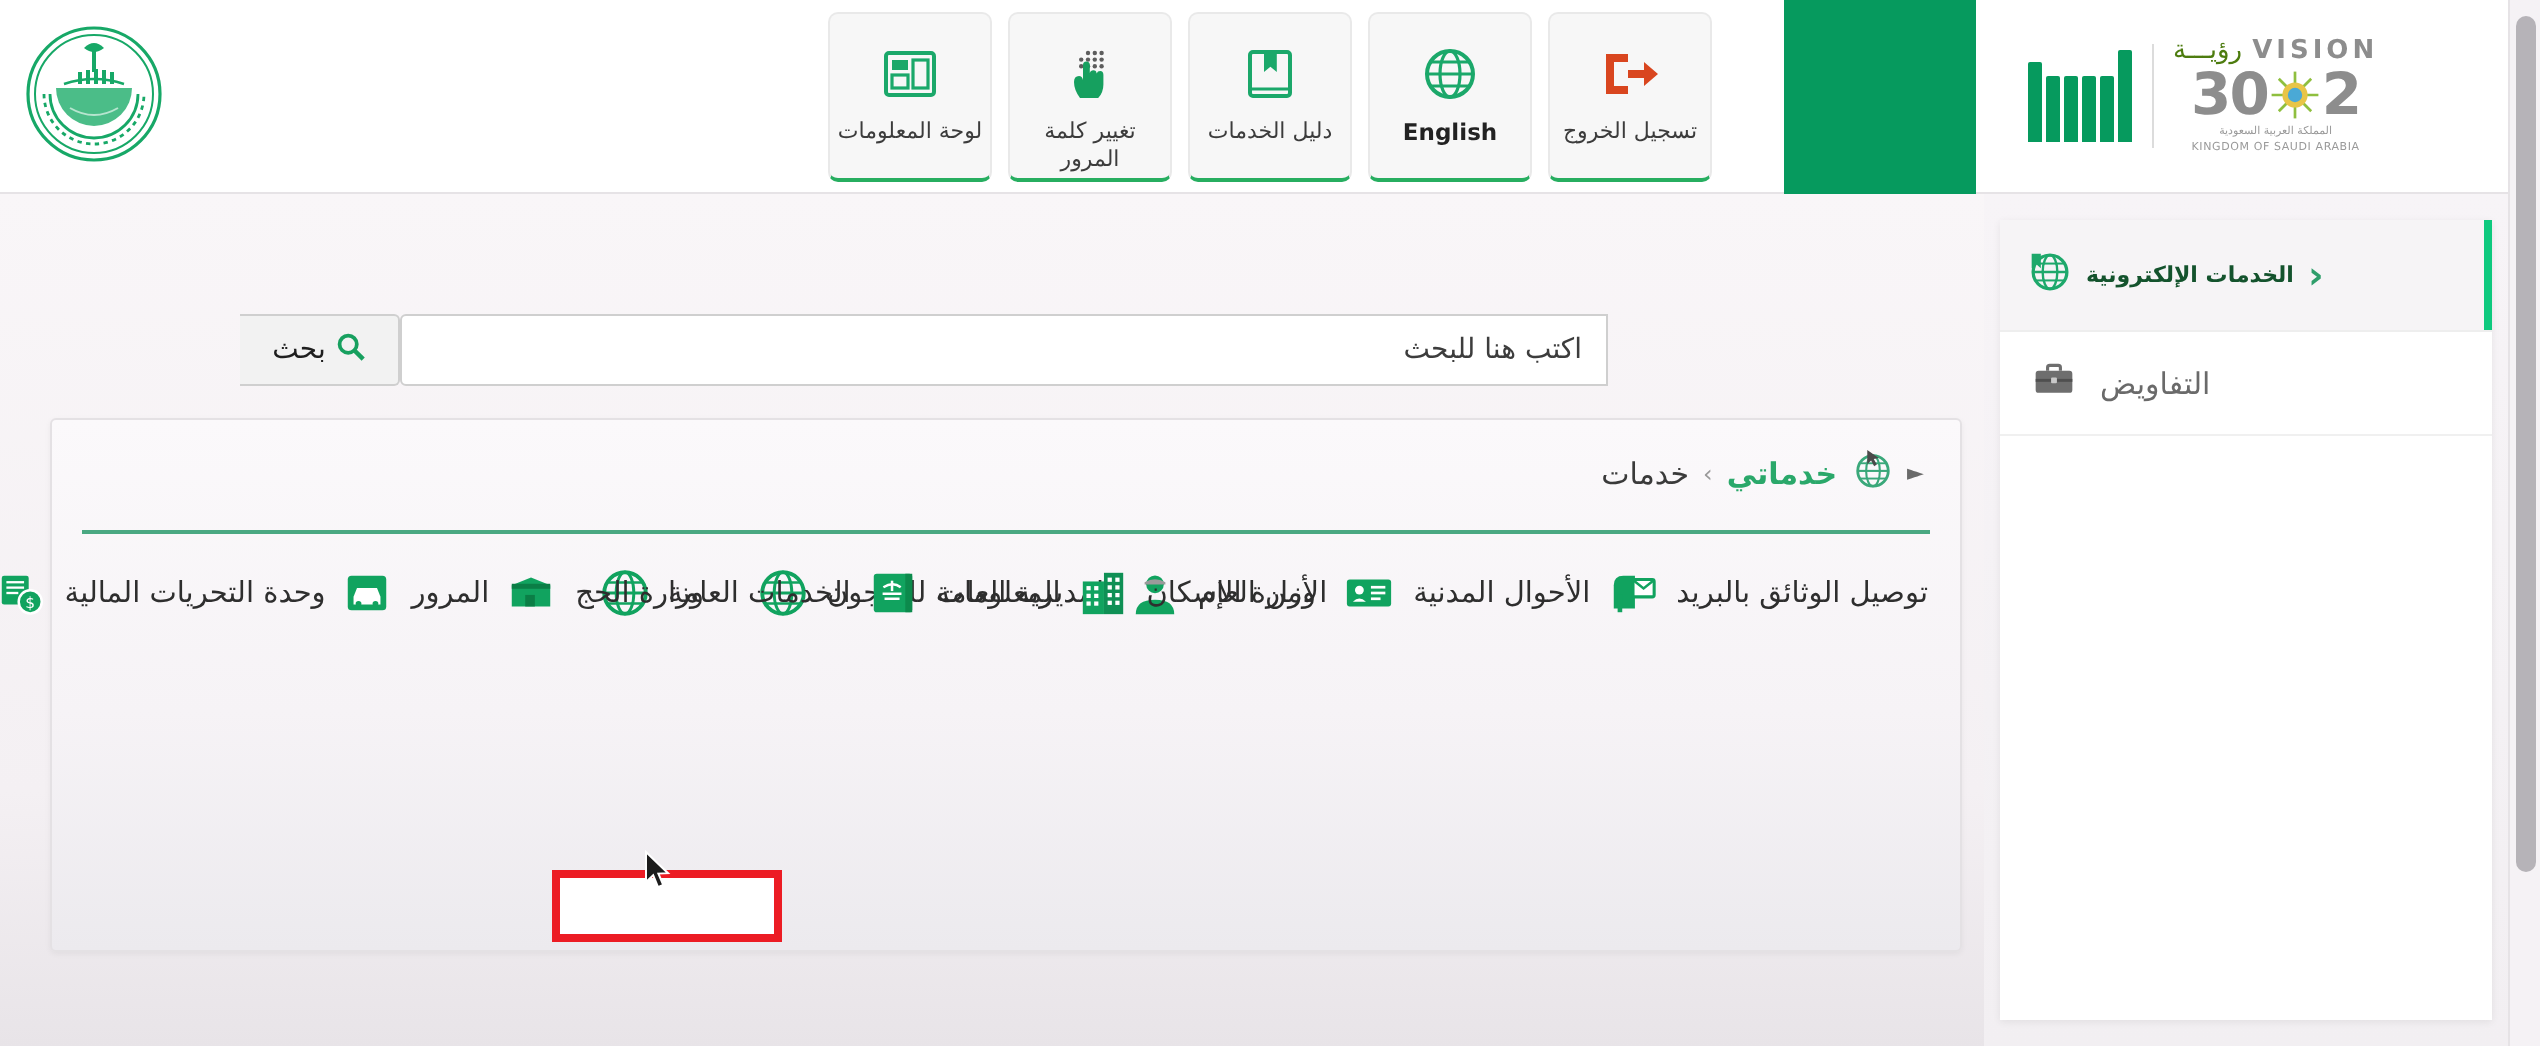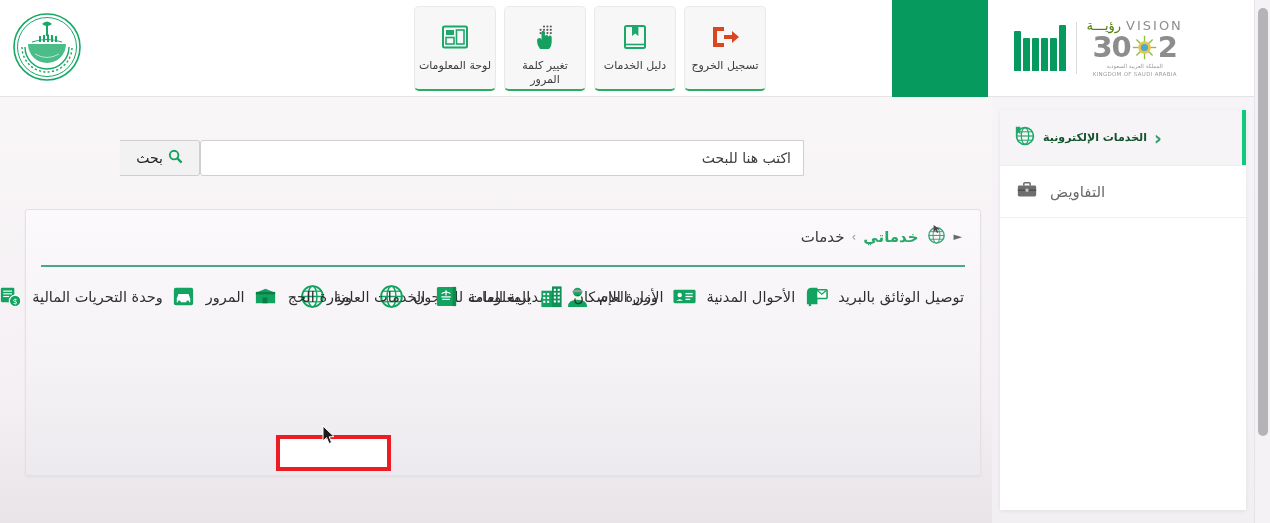--- a/index.html
+++ b/index.html
@@ -51,39 +51,39 @@
     background: #069a5e;
   }
   .brand-zone {
     position: absolute; left: 1000px; top: 0;
     width: 254px; height: 96px;
     display: flex; align-items: center; justify-content: flex-end;
     gap: 10px; padding-left: 14px;
   }
   .vision-logo { display: flex; flex-direction: column; align-items: center; }
   .vision-top { display: flex; align-items: center; gap: 5px; }
-  .vision-word { font-size: 13px; letter-spacing: 2px; color: #8d8d8d; font-weight: 400; }
+  .vision-word { font-size: 13px; letter-spacing: 2px; color: #8d8d8d; font-weight: 700; }
   .vision-ar { font-size: 13px; color: #4d7c0f; letter-spacing: 1px; }
   .vision-num { font-size: 29px; color: #8d8d8d; font-weight: 600; letter-spacing: -1px;
                 display: flex; align-items: center; line-height: 1; }
   .vision-sub { font-size: 5.5px; color: #9a9a9a; text-align: center; line-height: 1.5; letter-spacing: 0.3px; }
   .brand-divider { width: 1px; height: 52px; background: #dcdcdc; }
   .absher-logo { display: flex; align-items: flex-end; gap: 2.5px; height: 46px; }
   .absher-logo i { display: block; width: 6.5px; background: #069a5e; border-radius: 1px 1px 0 0; }
 
   
   .main {
     position: absolute; top: 97px; left: 0;
     width: 992px; height: 426px;
     background: linear-gradient(180deg,#f9f6f8 0%, #f4f0f3 70%, #e8e4e8 100%);
   }
 
   
   .search-row {
-    position: absolute; top: 43px; left: 120px;
+    position: absolute; top: 60px; left: 120px;
     display: flex; flex-direction: row-reverse;
     width: 684px; height: 27px;
   }
   .search-btn {
     width: 80px; height: 36px; background: #f2f2f2;
     border: 1px solid #cfcfcf; border-left: none;
     border-radius: 0 3px 3px 0;
     display: flex; align-items: center; justify-content: center; gap: 5px;
     cursor: pointer;
   }
@@ -226,20 +226,32 @@
       <div class="nav-btn">
         <span class="ico">
           <svg width="30" height="26" viewBox="0 0 30 26">
             <path d="M3 3 h11 v4 h-7 v12 h7 v4 h-11 z" fill="#d9461f"></path>
             <path d="M14 11 h8 v-4 l7 6 l-7 6 v-4 h-8 z" fill="#d9461f"></path>
           </svg>
         </span>
         <span class="lbl">تسجيل الخروج</span>
       </div>
 
+      <div class="nav-btn">
+        <span class="ico">
+          <svg width="28" height="28" viewBox="0 0 28 28">
+            <circle cx="14" cy="14" r="11.5" fill="none" stroke="#1ba86a" stroke-width="2"></circle>
+            <ellipse cx="14" cy="14" rx="5" ry="11.5" fill="none" stroke="#1ba86a" stroke-width="1.6"></ellipse>
+            <line x1="2.5" y1="14" x2="25.5" y2="14" stroke="#1ba86a" stroke-width="1.6"></line>
+            <line x1="4" y1="8" x2="24" y2="8" stroke="#1ba86a" stroke-width="1.4"></line>
+            <line x1="4" y1="20" x2="24" y2="20" stroke="#1ba86a" stroke-width="1.4"></line>
+          </svg>
+        </span>
+        <span class="lbl en">English</span>
+      </div>
 
       <div class="nav-btn">
         <span class="ico">
           <svg width="28" height="28" viewBox="0 0 28 28">
             <rect x="4" y="3" width="20" height="22" rx="1.5" fill="none" stroke="#1ba86a" stroke-width="2"></rect>
             <path d="M11 3 v10 l3.2 -2.6 L17.4 13 V3 z" fill="#1ba86a"></path>
             <line x1="4" y1="21.5" x2="24" y2="21.5" stroke="#1ba86a" stroke-width="1.6"></line>
           </svg>
         </span>
         <span class="lbl">دليل الخدمات</span>

